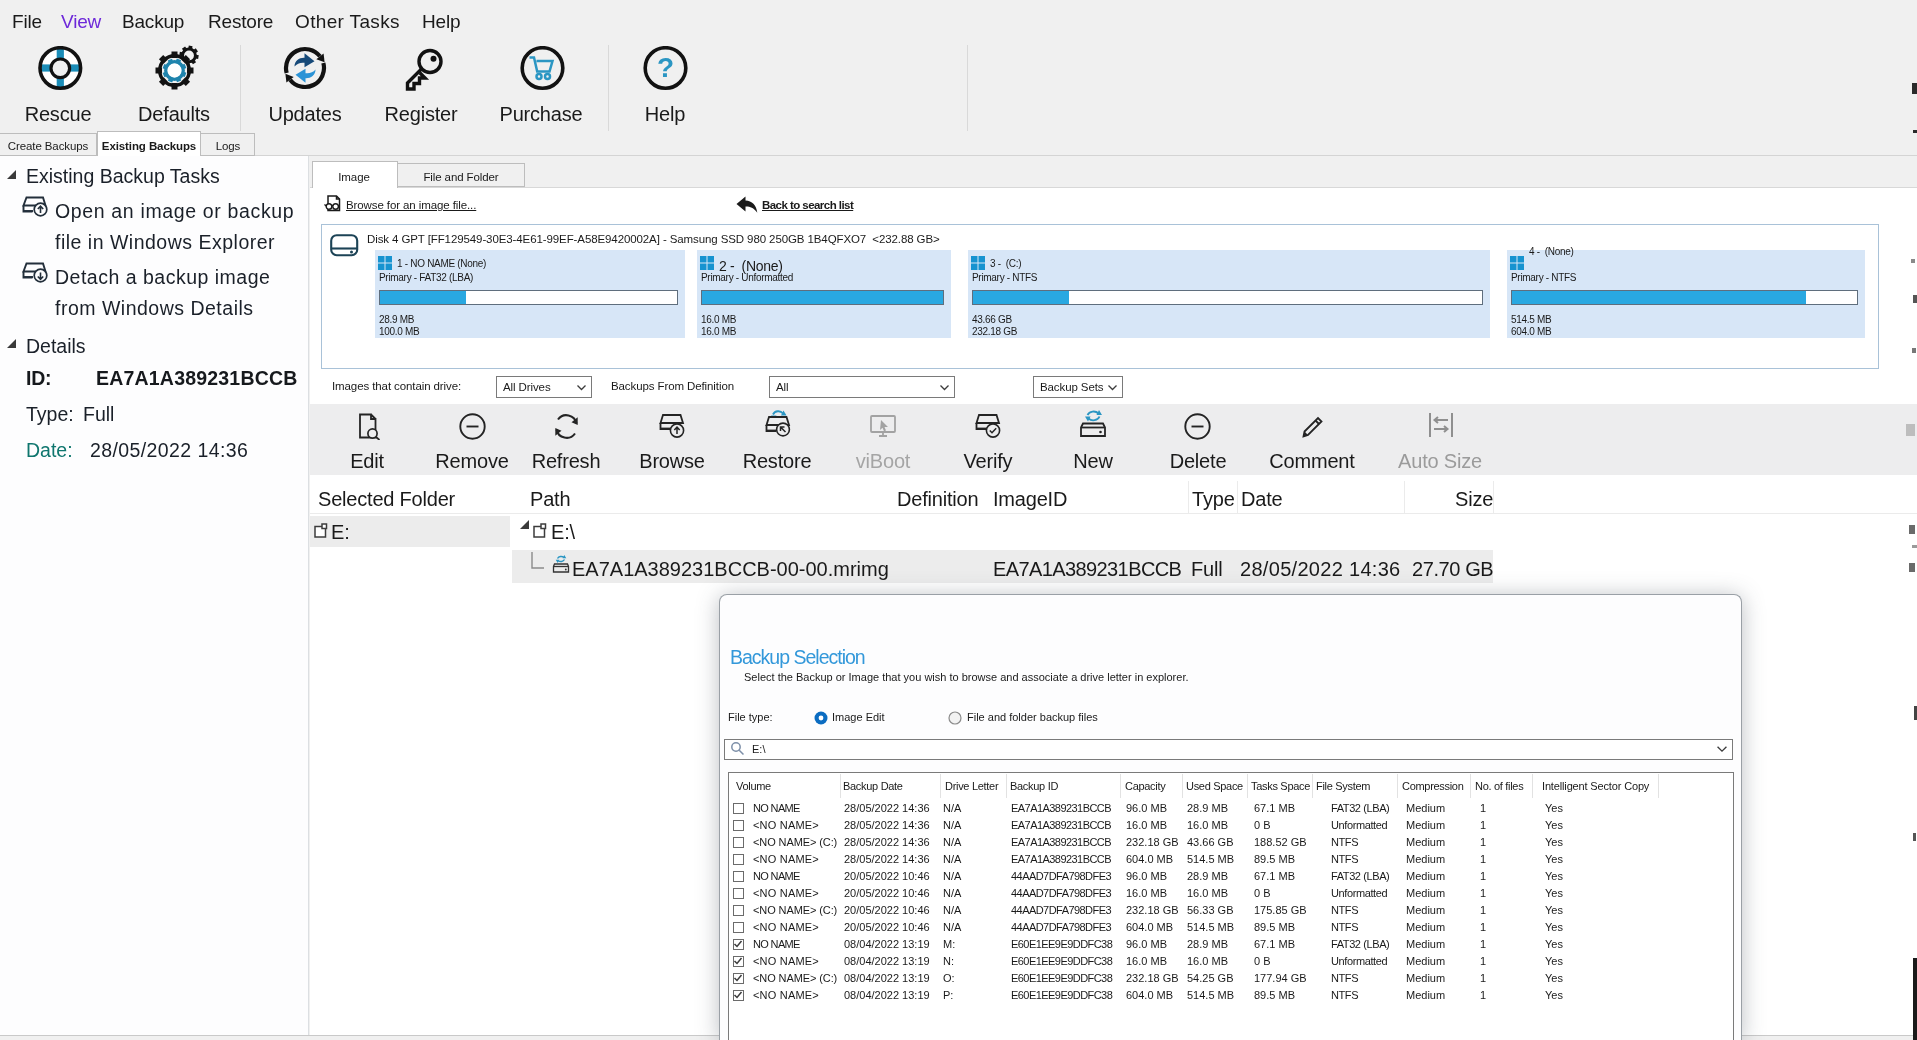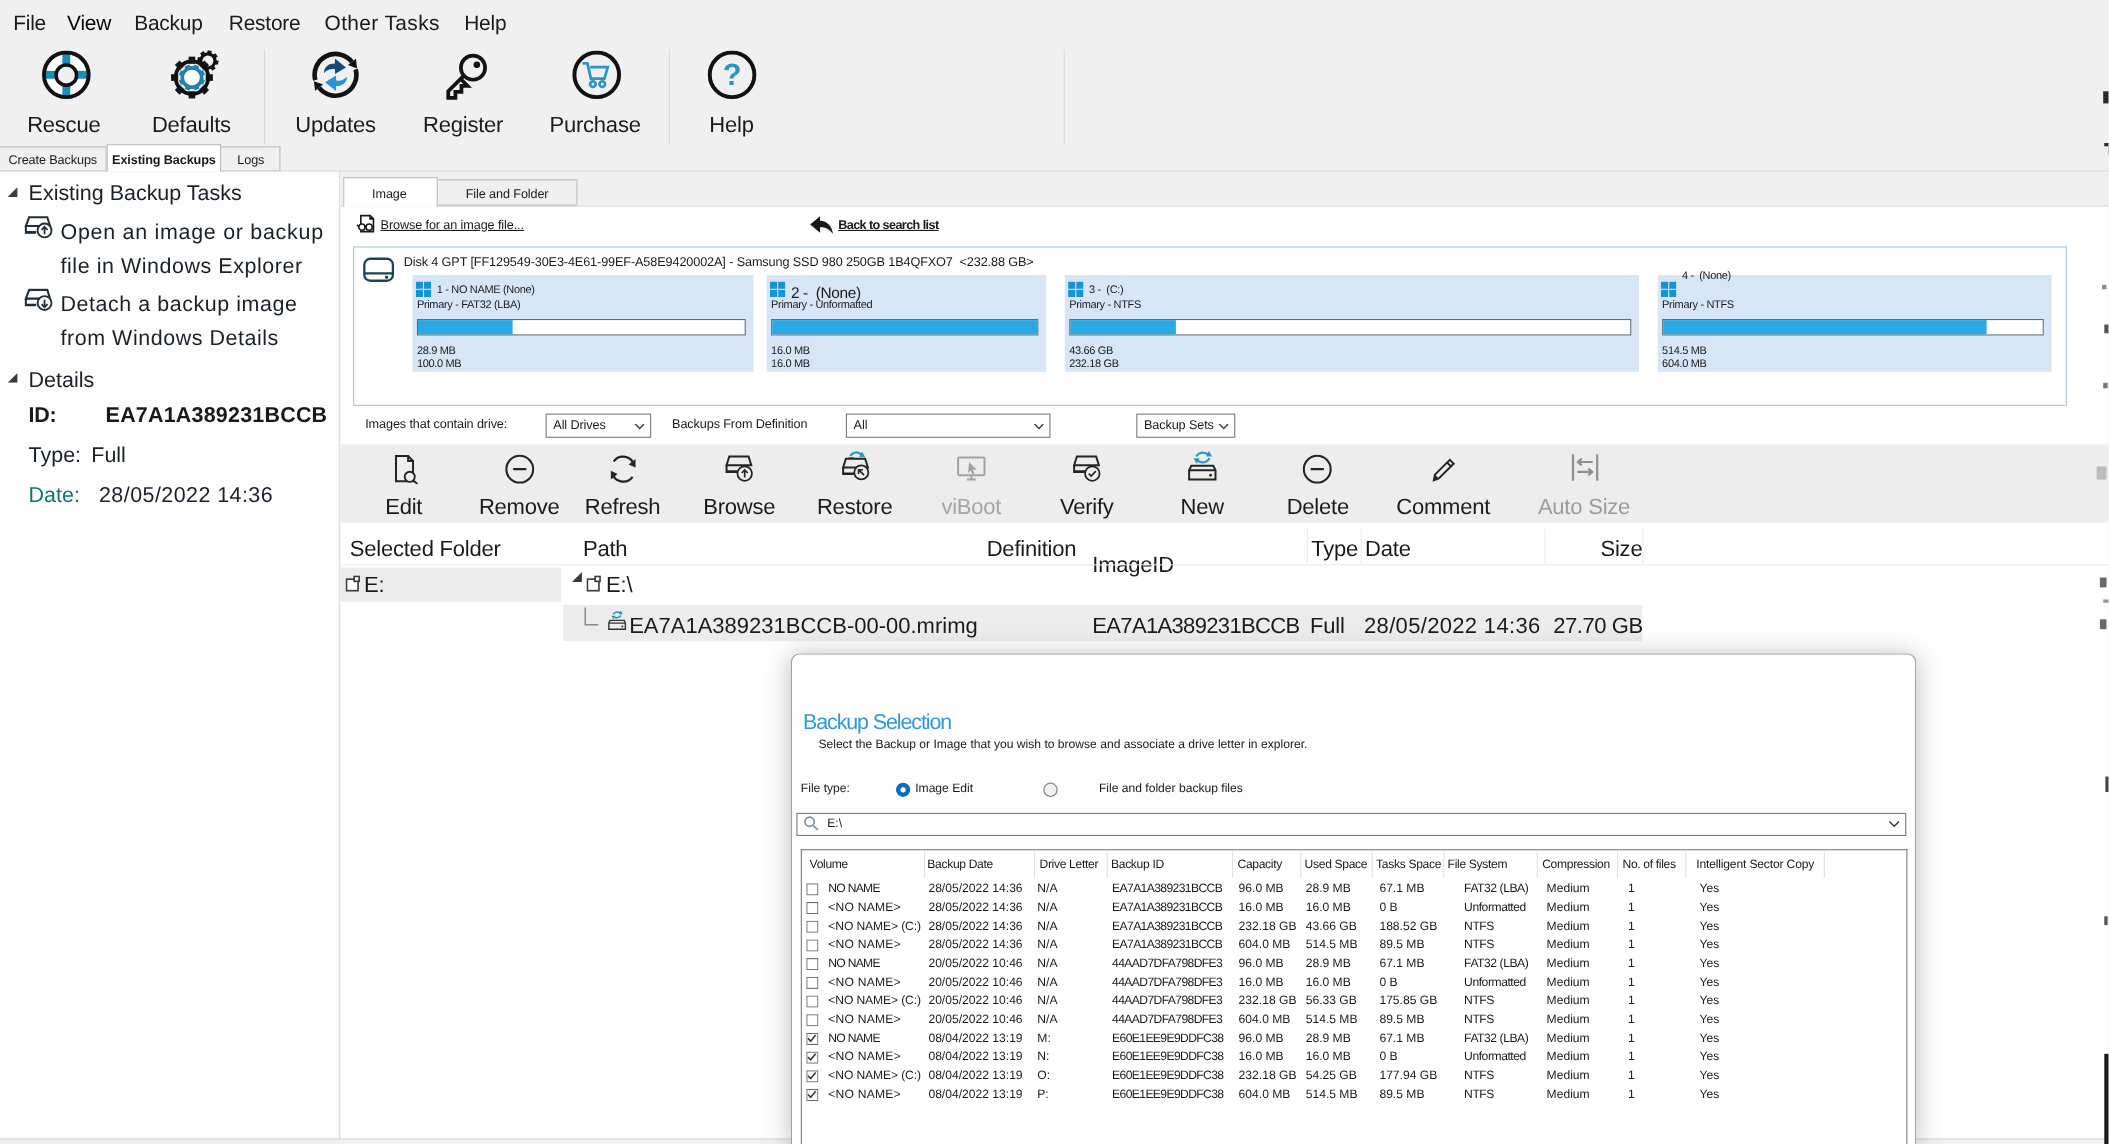--- a/index.html
+++ b/index.html
@@ -1,20 +1,20 @@
 <!DOCTYPE html>
 <html><head><meta charset="utf-8"><style>
 *{margin:0;padding:0;box-sizing:border-box}
 html,body{width:1917px;height:1040px;overflow:hidden}
 body{position:relative;background:#f0f0f0;font-family:"Liberation Sans",sans-serif}
 .t{position:absolute;white-space:pre;line-height:1}
 </style></head><body>
 
 <div class="t" style="left:12px;top:12px;font-size:19px;color:#1a1a1a;letter-spacing:-0.2px;">File</div>
-<div class="t" style="left:61px;top:12px;font-size:19px;color:#000000;letter-spacing:-0.2px;">View</div>
+<div class="t" style="left:61px;top:12px;font-size:19px;color:#6d28d9;letter-spacing:-0.2px;">View</div>
 <div class="t" style="left:122px;top:12px;font-size:19px;color:#1a1a1a;letter-spacing:-0.2px;">Backup</div>
 <div class="t" style="left:208px;top:12px;font-size:19px;color:#1a1a1a;letter-spacing:-0.2px;">Restore</div>
 <div class="t" style="left:295px;top:12px;font-size:19px;color:#1a1a1a;letter-spacing:0.35px;">Other Tasks</div>
 <div class="t" style="left:422px;top:12px;font-size:19px;color:#1a1a1a;letter-spacing:-0.2px;">Help</div>
 <div style="position:absolute;left:240px;top:45px;width:1px;height:86px;background:#d9d9d9"></div>
 <div style="position:absolute;left:608px;top:45px;width:1px;height:86px;background:#d9d9d9"></div>
 <div style="position:absolute;left:967px;top:45px;width:1px;height:86px;background:#d9d9d9"></div>
 <svg style="position:absolute;left:38px;top:46px" width="45" height="45" viewBox="0 0 45 45">
 <circle cx="22.3" cy="22" r="20.3" fill="#fff"></circle>
 <rect x="18.7" y="1.5" width="7.2" height="41" fill="#1b8db8"></rect>
@@ -359,21 +359,21 @@
 <g fill="none" stroke="#8f8f8f" stroke-width="2">
 <path d="M2 1 V25 M24 1 V25"></path>
 <path d="M20 8 H7 M10 5 L6.5 8 L10 11"></path>
 <path d="M6 17 H19 M16 14 L19.5 17 L16 20"></path>
 </g>
   </svg>
 <div class="t" style="left:1440px;transform:translateX(-50%);top:451px;font-size:20px;color:#9b9b9b;letter-spacing:-0.2px;">Auto Size</div>
 <div class="t" style="left:318px;top:489px;font-size:20px;color:#1a1a1a;letter-spacing:-0.2px;">Selected Folder</div>
 <div class="t" style="left:530px;top:489px;font-size:20px;color:#1a1a1a;letter-spacing:-0.2px;">Path</div>
 <div class="t" style="left:897px;top:489px;font-size:20px;color:#1a1a1a;letter-spacing:-0.2px;">Definition</div>
-<div class="t" style="left:993px;top:504px;font-size:20px;color:#1a1a1a;letter-spacing:-0.2px;">ImageID</div>
+<div class="t" style="left:993px;top:489px;font-size:20px;color:#1a1a1a;letter-spacing:-0.2px;">ImageID</div>
 <div class="t" style="left:1192px;top:489px;font-size:20px;color:#1a1a1a;letter-spacing:-0.2px;">Type</div>
 <div class="t" style="left:1241px;top:489px;font-size:20px;color:#1a1a1a;letter-spacing:-0.2px;">Date</div>
 <div class="t" style="left:1455px;top:489px;font-size:20px;color:#1a1a1a;letter-spacing:-0.2px;">Size</div>
 <div style="position:absolute;left:1188px;top:481px;width:1px;height:32px;background:#ebebeb"></div>
 <div style="position:absolute;left:1237px;top:481px;width:1px;height:32px;background:#ebebeb"></div>
 <div style="position:absolute;left:1404px;top:481px;width:1px;height:32px;background:#ebebeb"></div>
 <div style="position:absolute;left:1493px;top:481px;width:1px;height:32px;background:#ebebeb"></div>
 <div style="position:absolute;left:310px;top:513px;width:1607px;height:1px;background:#ebebeb"></div>
 <div style="position:absolute;left:310px;top:516px;width:200px;height:31px;background:#ececec"></div>
 <svg style="position:absolute;left:314px;top:523px" width="14" height="16" viewBox="0 0 14 16">
@@ -420,21 +420,21 @@
 <div class="t" style="left:744px;top:672px;font-size:11px;color:#1a1a1a;letter-spacing:0px;z-index:6;">Select the Backup or Image that you wish to browse and associate a drive letter in explorer.</div>
 <div class="t" style="left:728px;top:712px;font-size:11px;color:#1a1a1a;letter-spacing:0px;z-index:6;">File type:</div>
 <svg style="position:absolute;left:814px;top:711px;z-index:7" width="14" height="14" viewBox="0 0 14 14">
     <circle cx="7" cy="7" r="6.5" fill="#0b6cc1"></circle>
     <circle cx="7" cy="7" r="2.4" fill="#fff"></circle>
   </svg>
 <div class="t" style="left:832px;top:712px;font-size:11px;color:#1a1a1a;letter-spacing:0px;z-index:6;">Image Edit</div>
 <svg style="position:absolute;left:948px;top:711px;z-index:7" width="14" height="14" viewBox="0 0 14 14">
     <circle cx="7" cy="7" r="6" fill="#f2f2f2" stroke="#8b8b8b" stroke-width="1.2"></circle>
   </svg>
-<div class="t" style="left:967px;top:712px;font-size:11px;color:#1a1a1a;letter-spacing:0px;z-index:6;margin-left:32px;">File and folder backup files</div>
+<div class="t" style="left:967px;top:712px;font-size:11px;color:#1a1a1a;letter-spacing:0px;z-index:6;">File and folder backup files</div>
 <div style="position:absolute;left:724px;top:739px;width:1009px;height:21px;background:#fff;border:1px solid #7a7a7a;z-index:6"></div>
 <svg style="position:absolute;left:730px;top:741px;z-index:7" width="16" height="16" viewBox="0 0 16 16">
 <circle cx="6" cy="6" r="4.2" fill="none" stroke="#7d8fa8" stroke-width="1.5"></circle>
 <path d="M9.2 9.2 L13.5 13.5" stroke="#7d8fa8" stroke-width="1.5"></path>
   </svg>
 <div class="t" style="left:752px;top:744px;font-size:11px;color:#1a1a1a;letter-spacing:0px;z-index:6;">E:\</div>
 <svg style="position:absolute;left:1717px;top:746px;z-index:7" width="10" height="7" viewBox="0 0 9 6">
     <path d="M0.5 0.5 L4.5 4.5 L8.5 0.5" fill="none" stroke="#3c3c3c" stroke-width="1.2"></path>
   </svg>
 <div style="position:absolute;left:728px;top:772px;width:1006px;height:268px;background:#fff;border:1px solid #7a7a7a;border-bottom:none;z-index:6"></div>

